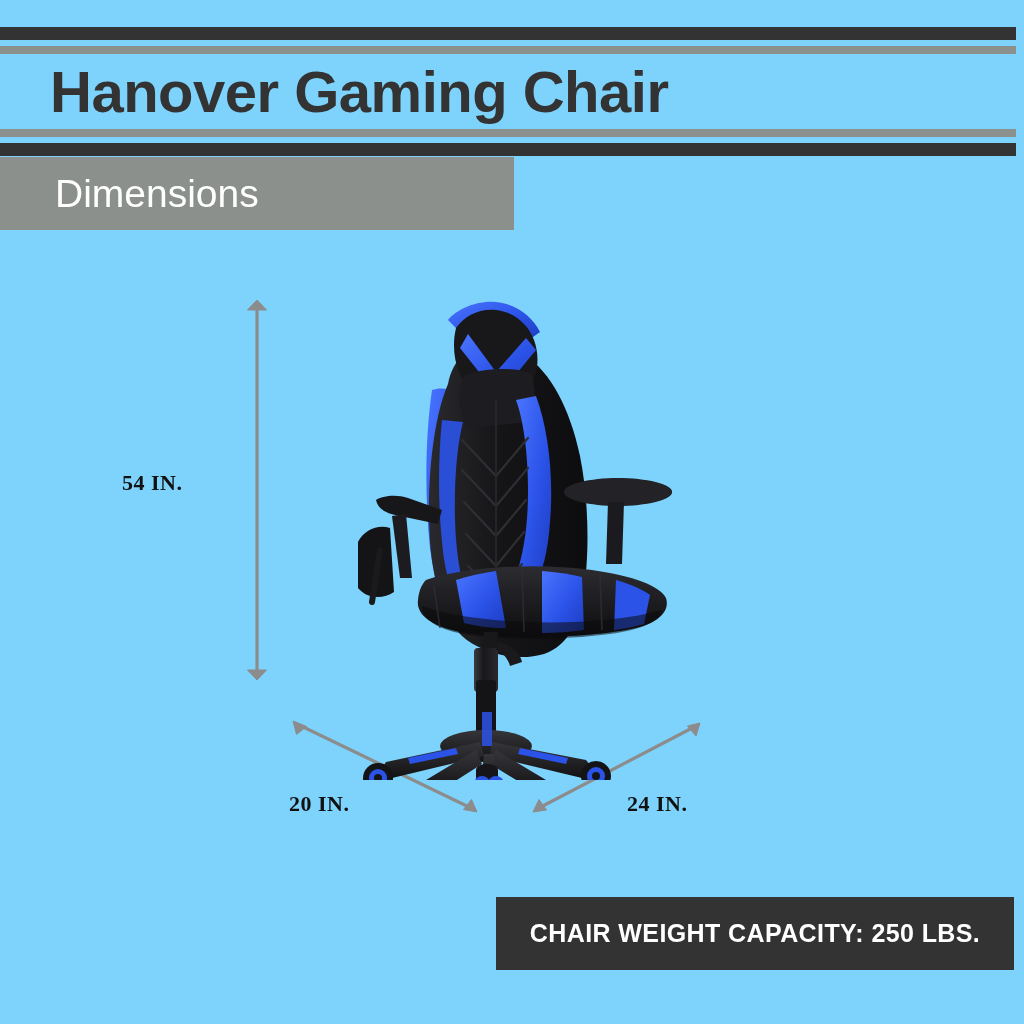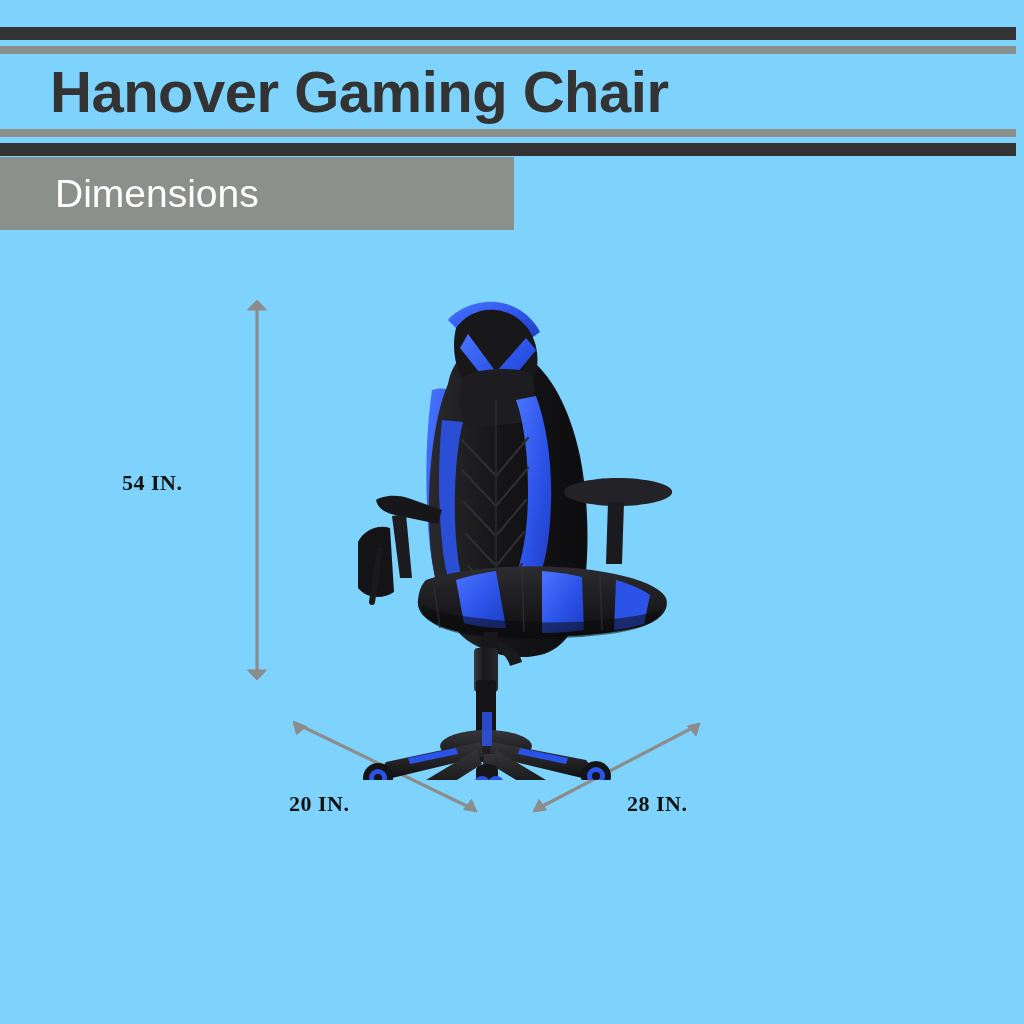--- a/index.html
+++ b/index.html
@@ -156,21 +156,21 @@
       <polygon points="477,812 463.5,809.5 471.5,799.5"></polygon>
 
       <line x1="537" y1="809" x2="696" y2="726" stroke-width="3.2"></line>
       <polygon points="533,812 539,799.5 546.5,810"></polygon>
       <polygon points="700,723 687.5,726 696,736"></polygon>
     </g>
   </svg>
 
   <div id="label-height" class="dim-label">54 IN.</div>
   <div id="label-depth" class="dim-label">20 IN.</div>
-  <div id="label-width" class="dim-label">28 IN.</div>
+  <div id="label-width" class="dim-label">24 IN.</div>
 
   <div id="chair-figure">
     <svg id="chair-svg" viewBox="0 0 380 500" xmlns="http://www.w3.org/2000/svg">
       <defs>
         <linearGradient id="gBlack" x1="0" y1="0" x2="1" y2="0">
           <stop offset="0%" stop-color="#2a2a2e"></stop>
           <stop offset="45%" stop-color="#151517"></stop>
           <stop offset="100%" stop-color="#0d0d0f"></stop>
         </linearGradient>
         <linearGradient id="gBlue" x1="0" y1="0" x2="1" y2="1">
@@ -293,14 +293,17 @@
         <circle cx="266" cy="496" r="9" fill="#2b53e8"></circle>
         <circle cx="266" cy="496" r="4" fill="#141417"></circle>
       </g>
 
       <path d="M146 490 C 146 482, 168 482, 168 490 L 168 504 C 168 512, 146 512, 146 504 Z" fill="#16161a"></path>
       <circle cx="152" cy="504" r="8" fill="#2b53e8"></circle>
       <circle cx="166" cy="504" r="8" fill="#2b53e8"></circle>
     </svg>
   </div>
 
+  <div id="capacity-banner">
+    <div id="capacity-text">CHAIR WEIGHT CAPACITY: 250 LBS.</div>
+  </div>
 
 </div>
 
 </body></html>

